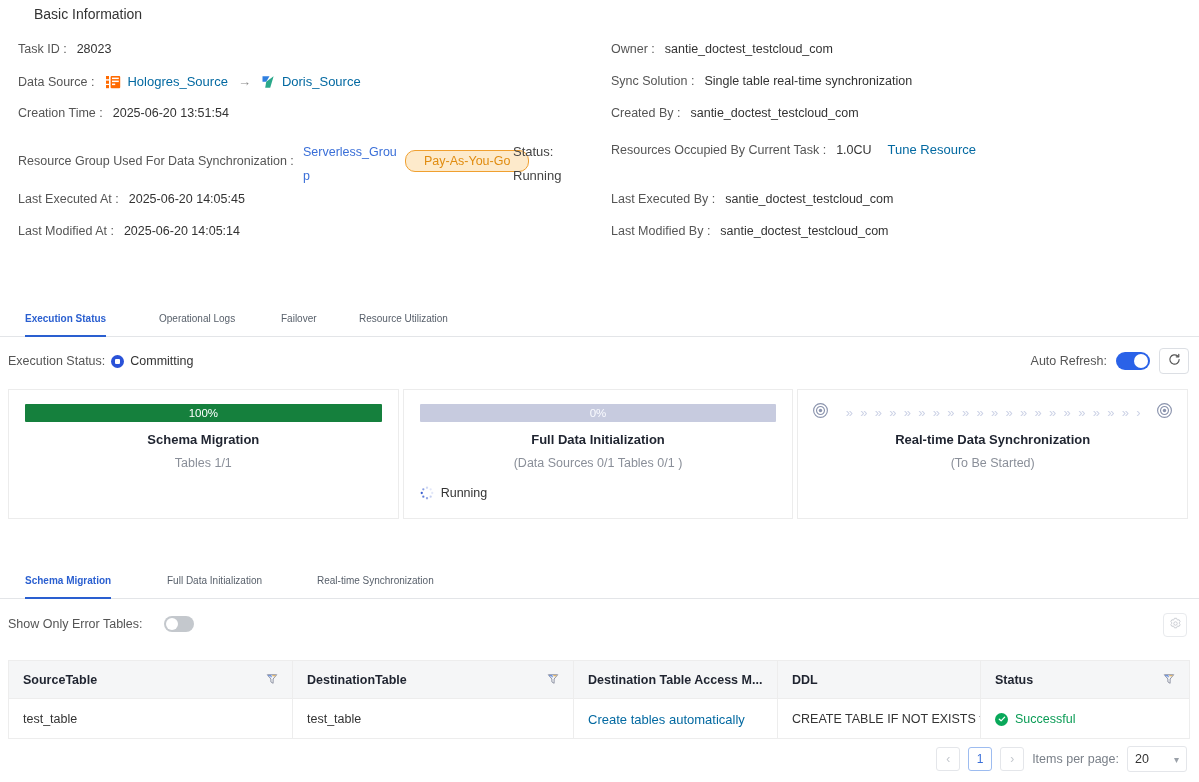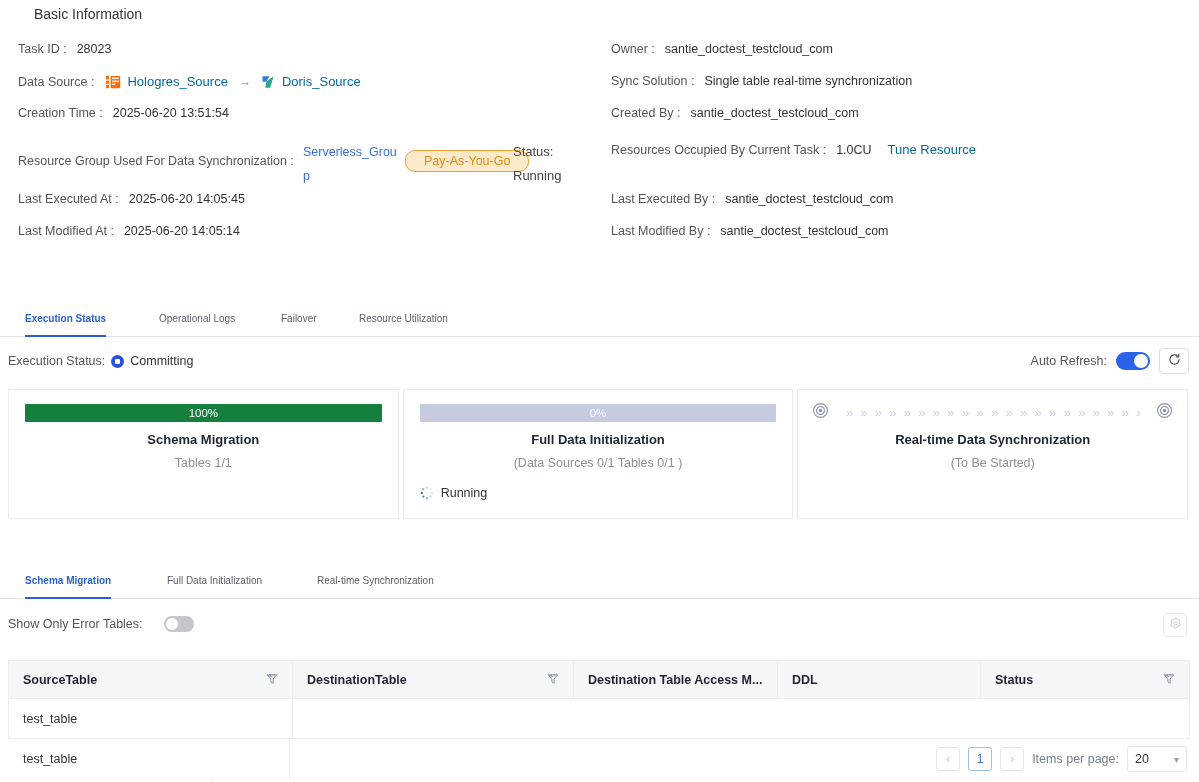--- a/index.html
+++ b/index.html
@@ -130,21 +130,21 @@
   
   .tbl { position: absolute; left: 8px; top: 660px; width: 1182px; border: 1px solid #ededed; border-bottom: none; }
   .thead, .trow { display: flex; }
   .thead { background: #f5f6f7; height: 38px; border-bottom: 1px solid #ededed; }
   .th {
     display: flex; align-items: center; justify-content: space-between;
     font-size: 12.5px; font-weight: bold; color: #1f2430; padding: 0 14px;
     border-right: 1px solid #ededed; height: 38px;
   }
   .th:last-child { border-right: none; }
-  .trow { height: 40px; border-bottom: 1px solid #ededed; background: #fff; flex-direction: column; }
+  .trow { height: 40px; border-bottom: 1px solid #ededed; background: #fff; }
   .td {
     display: flex; align-items: center; font-size: 12.5px; color: #333;
     padding: 0 14px; border-right: 1px solid #ededed; height: 40px;
     white-space: nowrap; overflow: hidden;
   }
   .td:last-child { border-right: none; }
   .c1 { width: 284px; flex: none; }
   .c2 { width: 281px; flex: none; }
   .c3 { width: 204px; flex: none; }
   .c4 { width: 203px; flex: none; }

